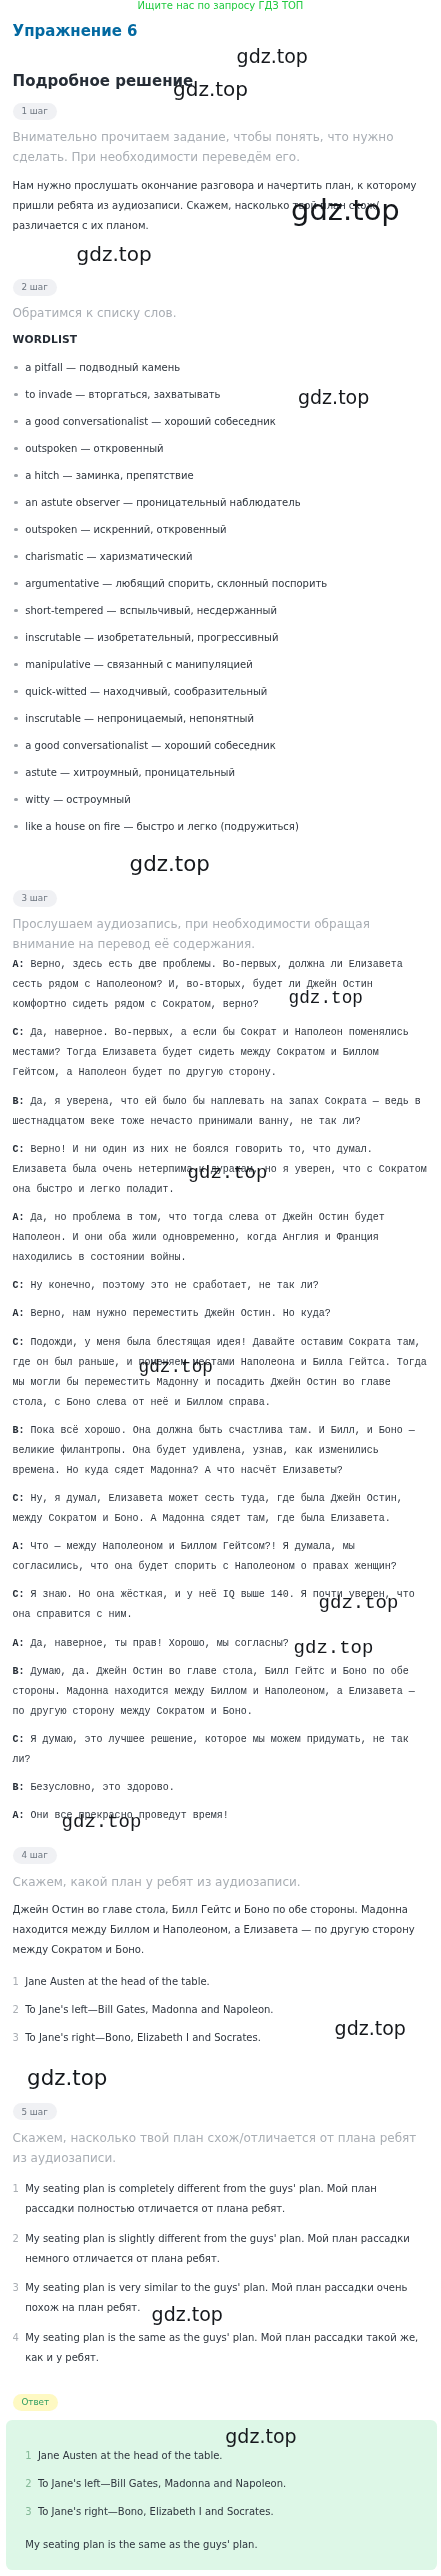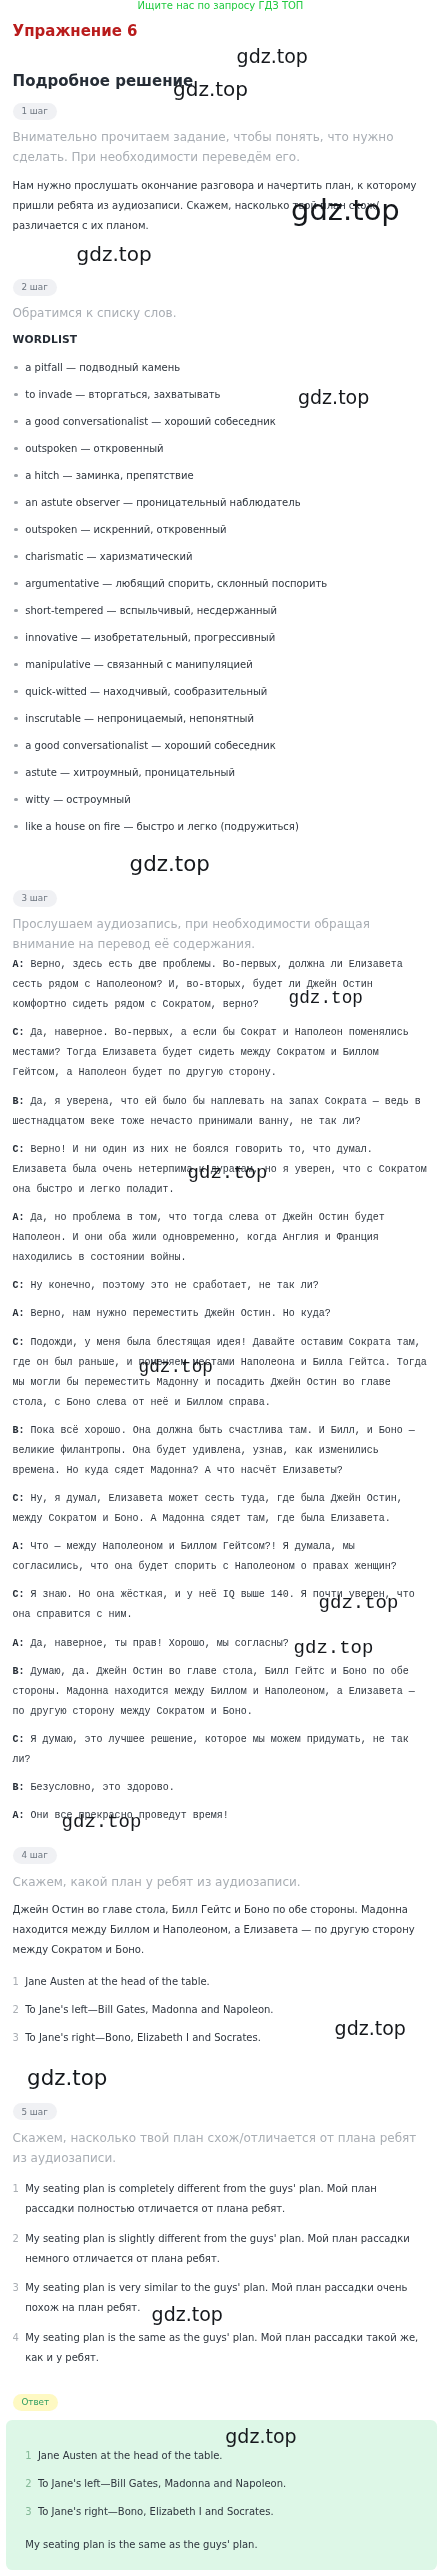--- a/index.html
+++ b/index.html
@@ -10,21 +10,21 @@
     background: #ffffff;
     font-family: "DejaVu Sans", "Liberation Sans", sans-serif;
     color: #2e353e;
   }
   .page { position: relative; width: 441px; min-height: 2576px; padding: 0 12.6px; overflow: hidden; }
 
   .top-link {
     display: block; text-align: center; 
     font-size: 10px; color: #1fc93e; text-decoration: none; font-weight: 500;
   }
-  h1.exercise { font-size: 15px; font-weight: 700; margin: 11.4px 0 0; color: #b91c1c; }
+  h1.exercise { font-size: 15px; font-weight: 700; margin: 11.4px 0 0; color: #0369a1; }
   h2.solution { font-size: 15px; font-weight: 700; margin: 3.8px 0 0; color: #262d36; }
 
   .wm {
     color: #15181c; font-weight: 400; white-space: nowrap; pointer-events: none;
     line-height: 1.2;
   }
   .wm.flow { display: inline-block; }
   .wm.abs { position: absolute; z-index: 2; }
   .wm-1 { font-size: 19px; margin: 5px 0 0 224px; }
   .wm-2 { font-size: 20px; margin: 6.3px 0 0 64px; }
@@ -138,21 +138,21 @@
         <li>
           <span class="dot"></span>
           <span class="w-text">argumentative — любящий спорить, склонный поспорить</span>
         </li>
         <li>
           <span class="dot"></span>
           <span class="w-text">short-tempered — вспыльчивый, несдержанный</span>
         </li>
         <li>
           <span class="dot"></span>
-          <span class="w-text">innovative — изобретательный, прогрессивный</span>
+          <span class="w-text">inscrutable — изобретательный, прогрессивный</span>
         </li>
         <li>
           <span class="dot"></span>
           <span class="w-text">manipulative — связанный с манипуляцией</span>
         </li>
         <li>
           <span class="dot"></span>
           <span class="w-text">quick-witted — находчивый, сообразительный</span>
         </li>
         <li>

